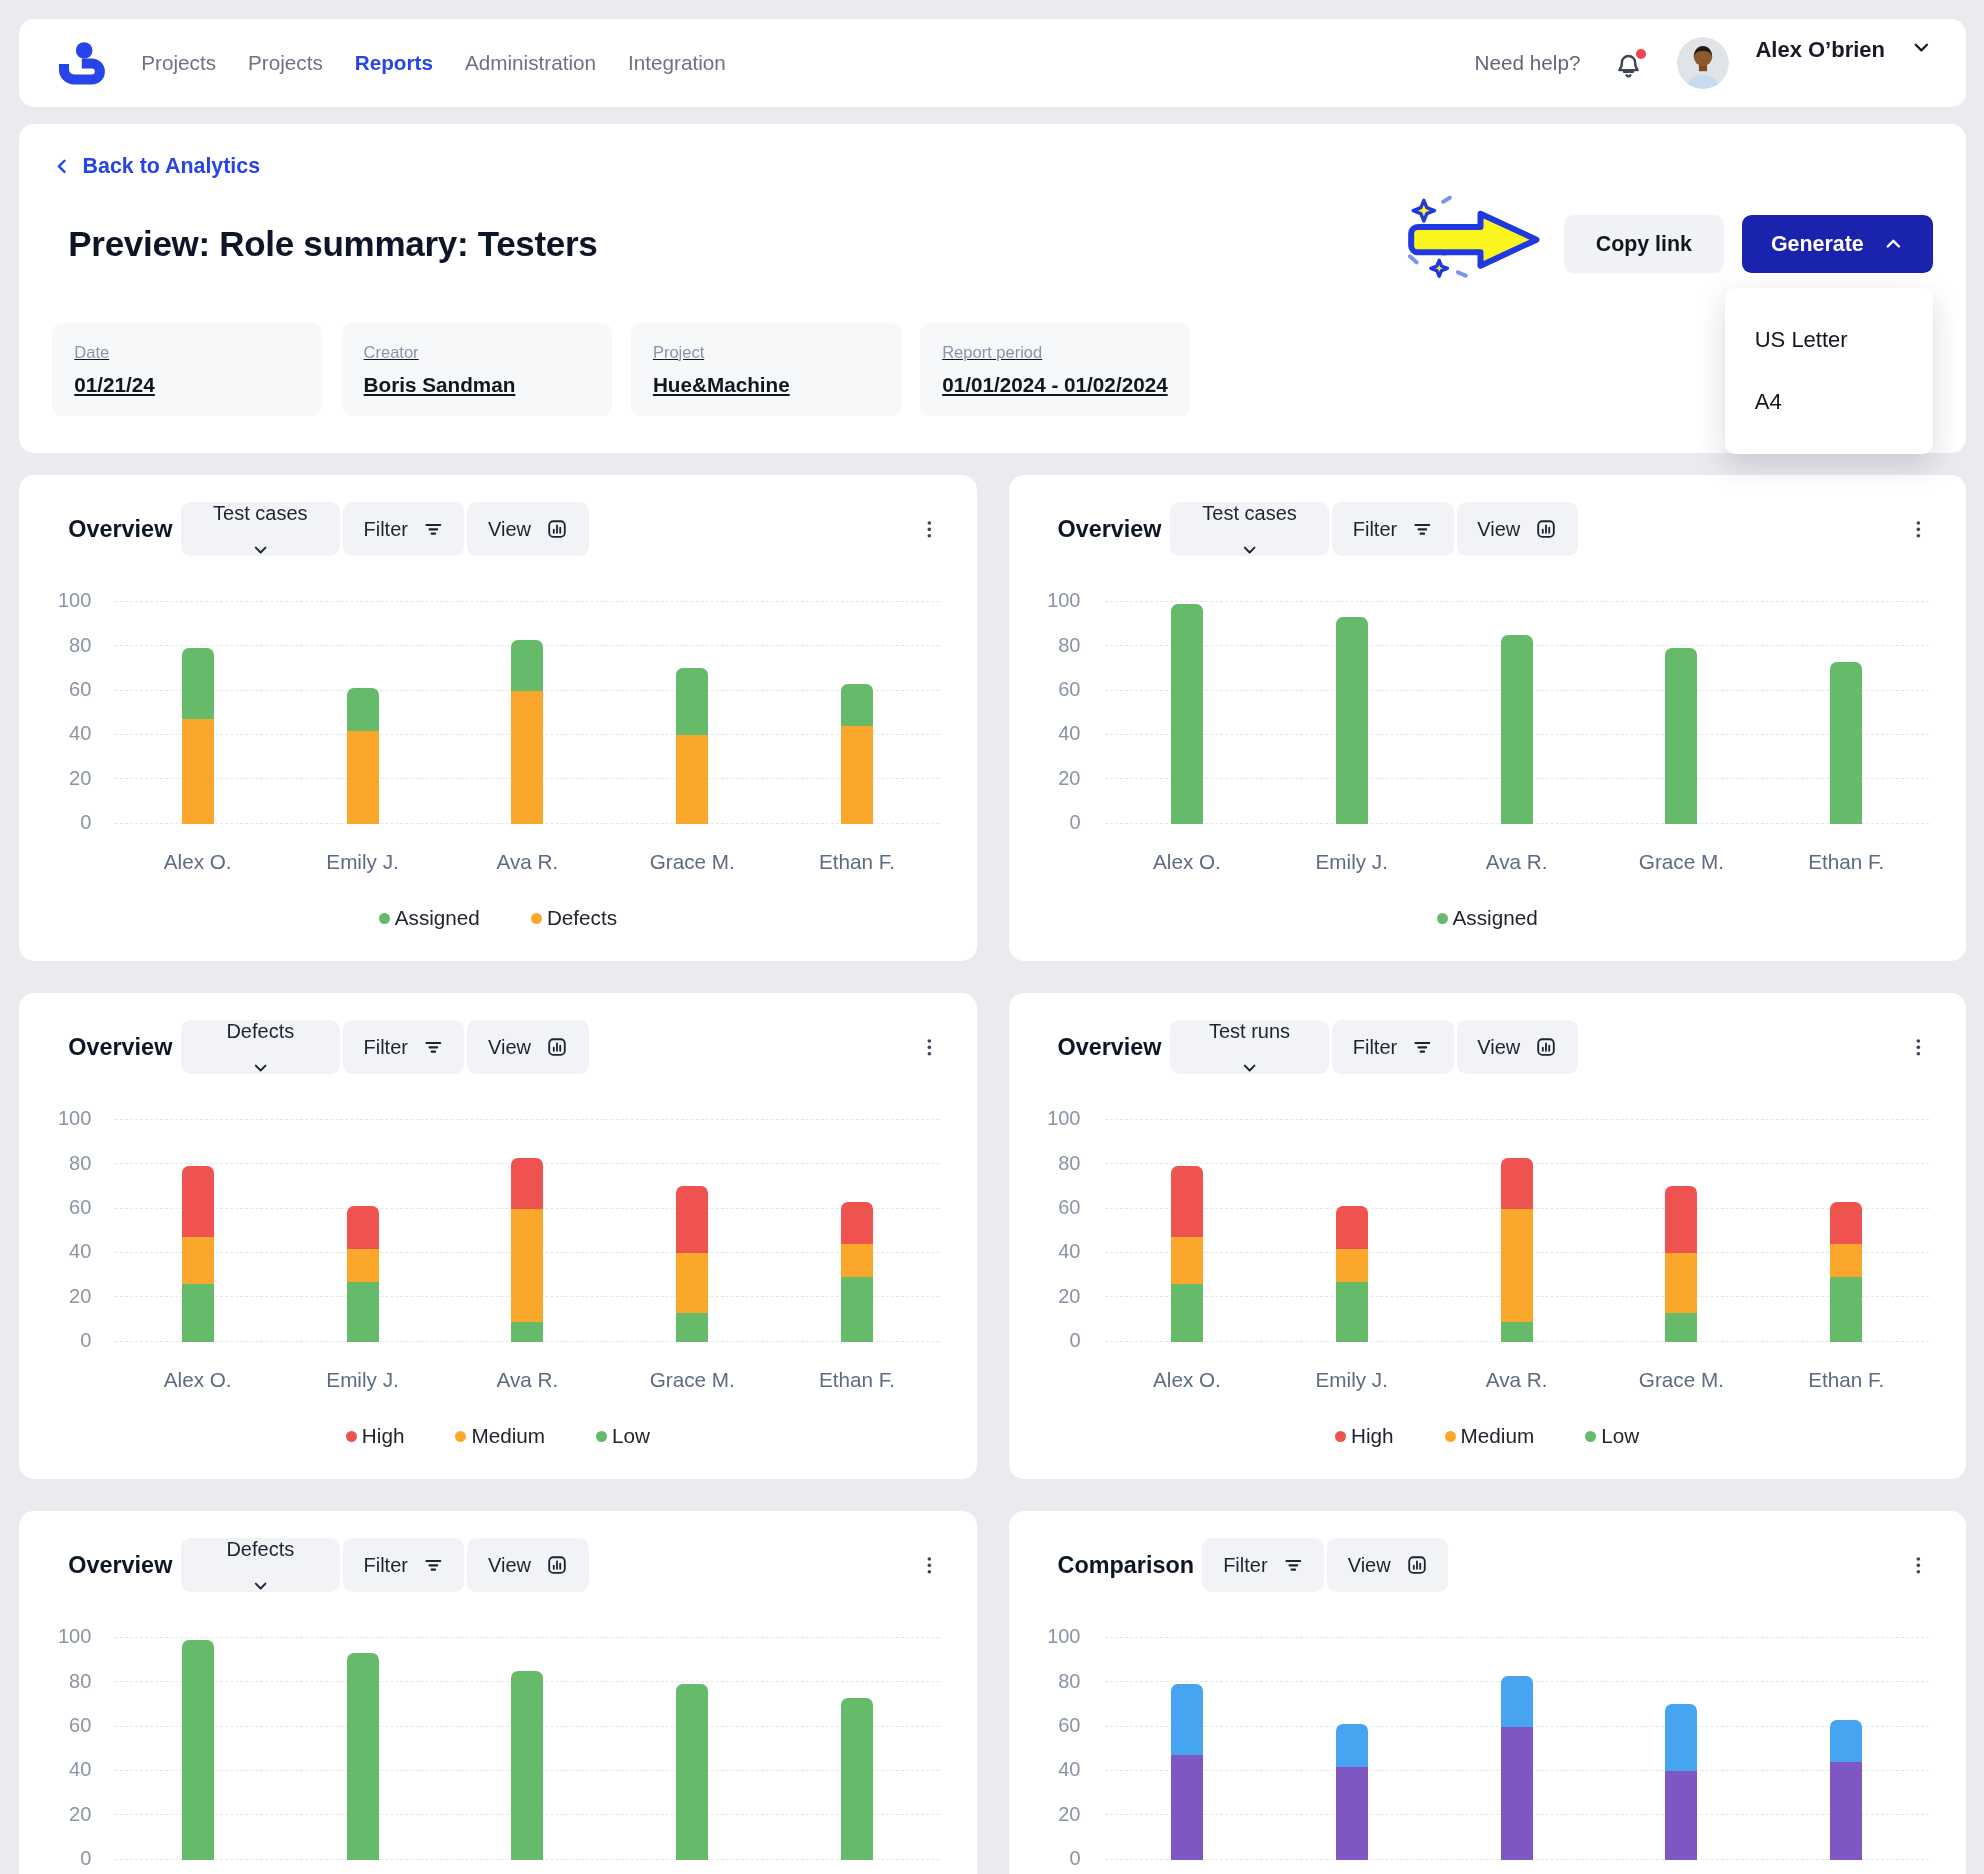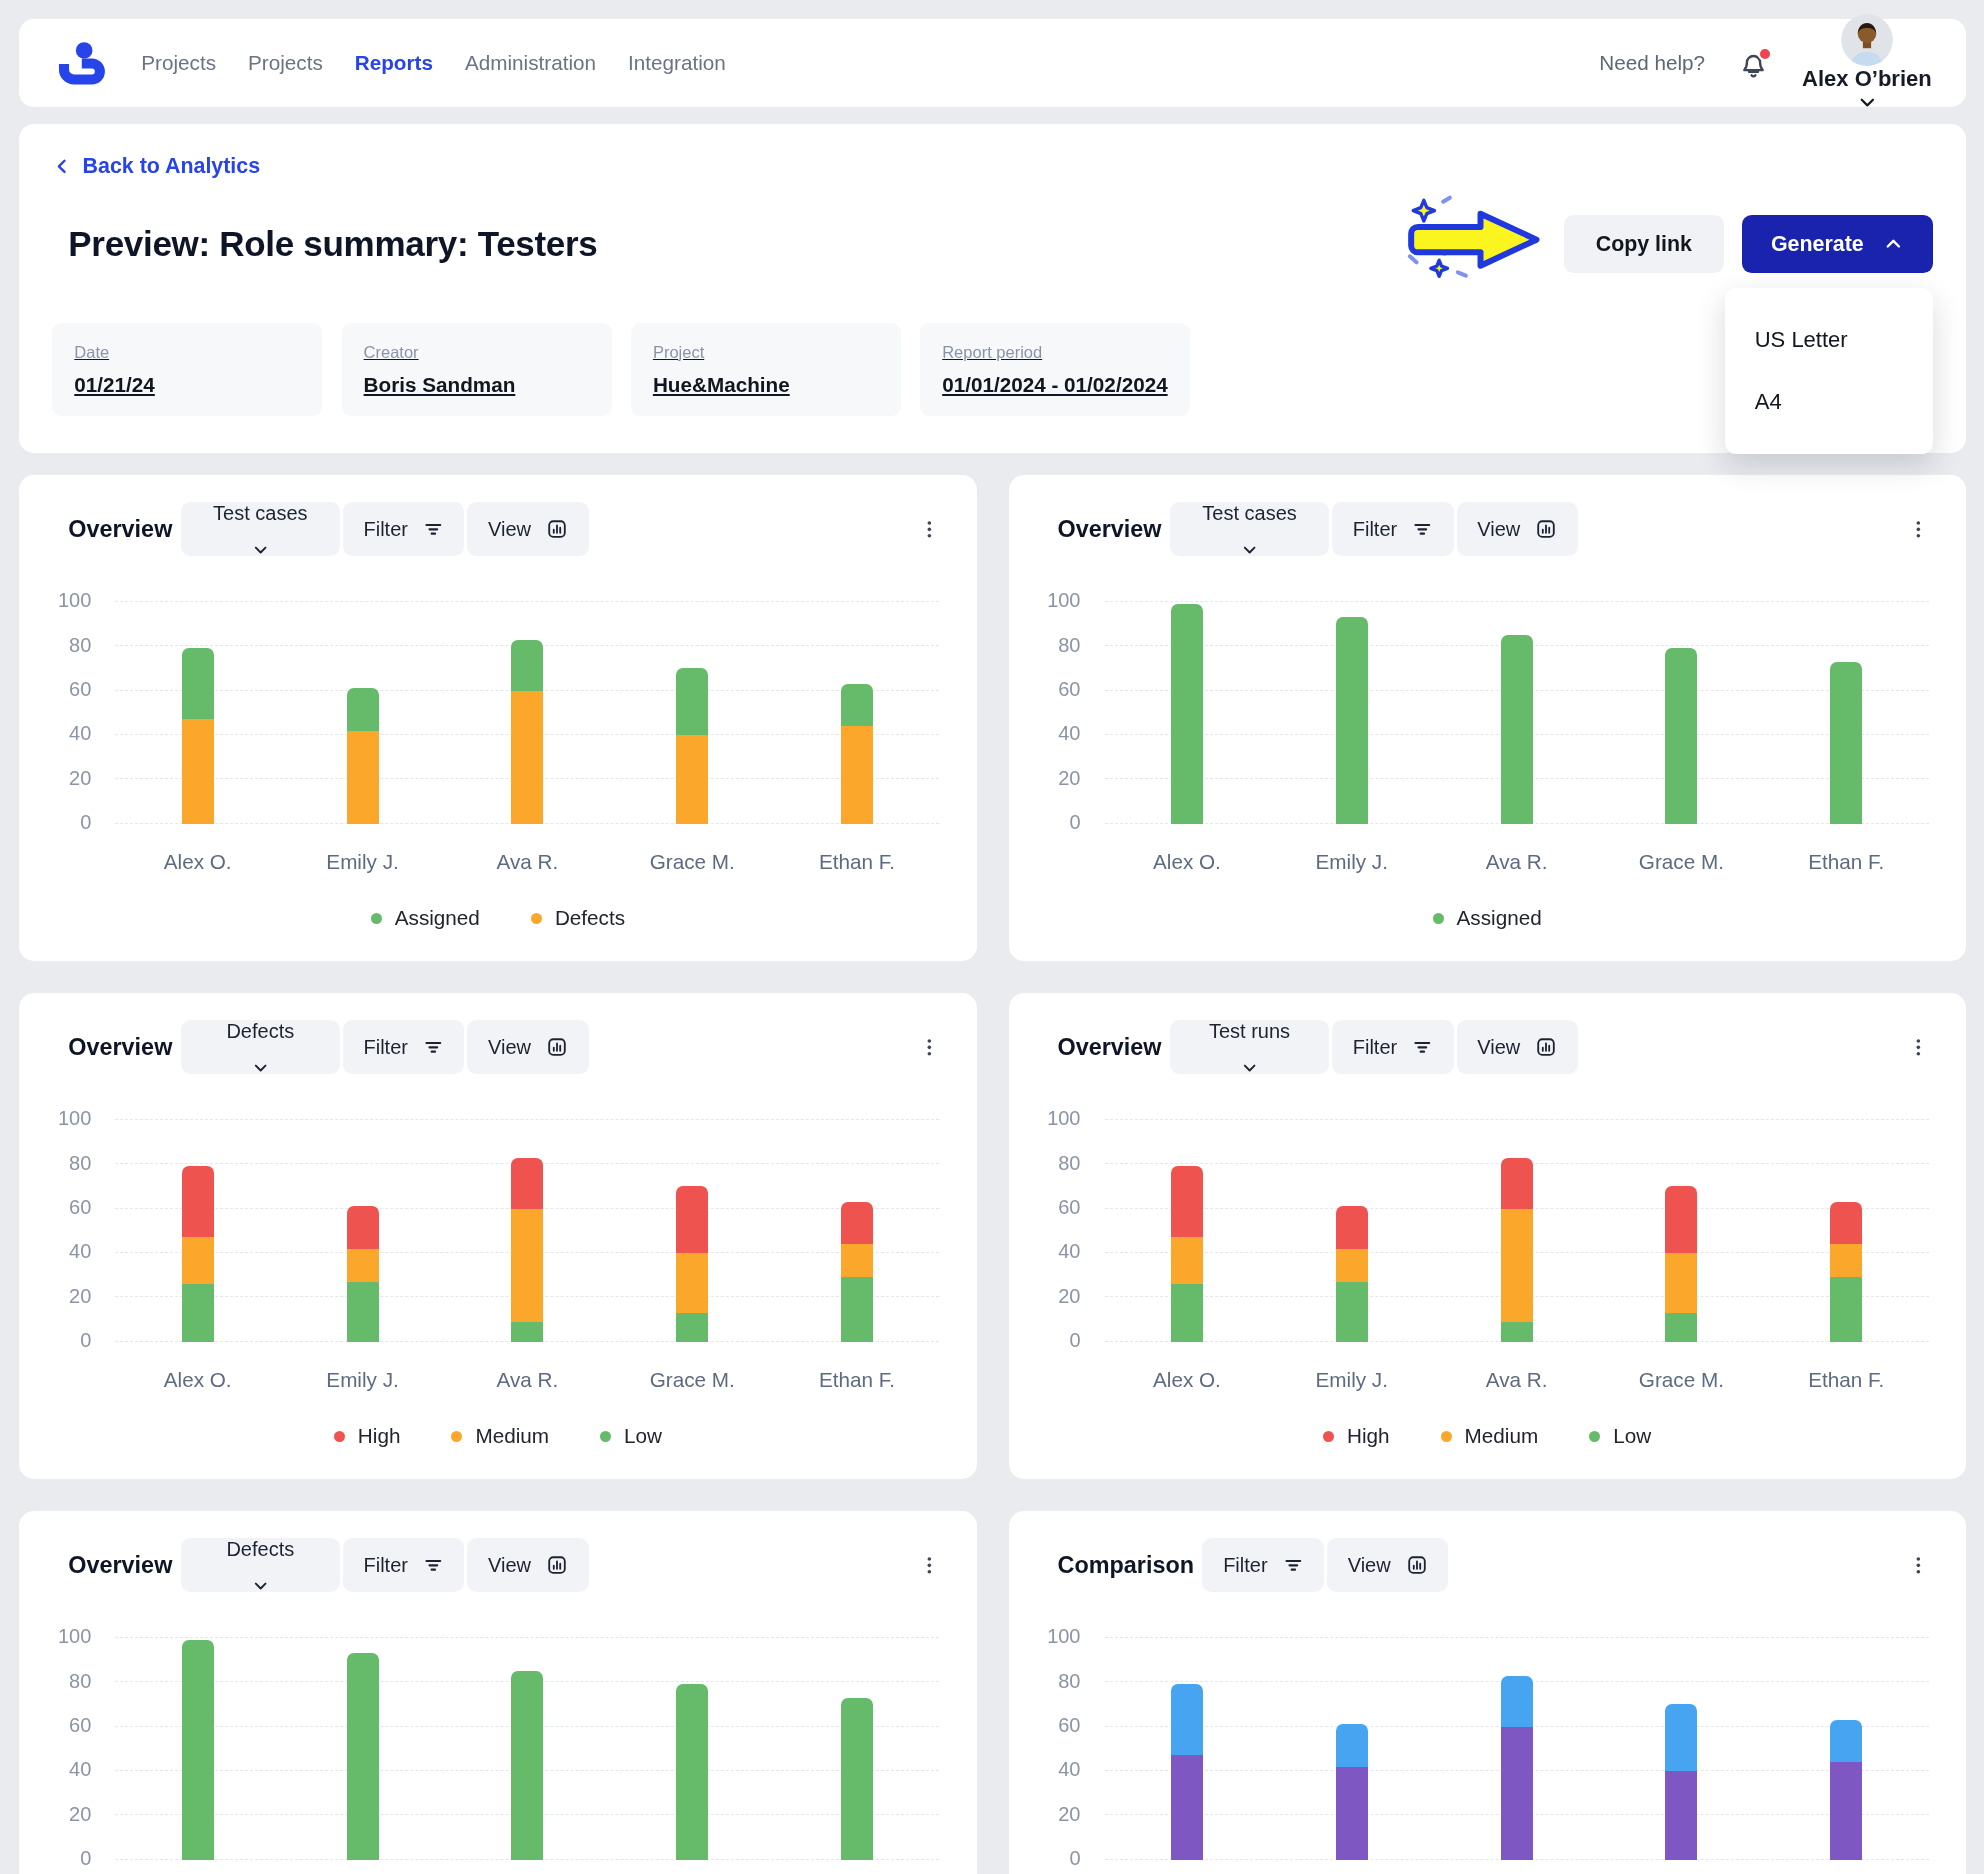--- a/index.html
+++ b/index.html
@@ -26,21 +26,21 @@
   
   .topnav{background:#fff;border-radius:15px;height:88px;display:flex;align-items:center;padding:0 34px;}
   .logo{display:flex;margin-right:34px;}
   .nav-items{display:flex;gap:32px;align-items:center;}
   .nav-item{font-size:20.7px;color:#6B7383;}
   .nav-item.active{color:var(--accent);font-weight:700;}
   .nav-right{margin-left:auto;display:flex;align-items:center;gap:32px;}
   .help{font-size:20.7px;color:#5E6775;}
   .bell{position:relative;display:flex;align-items:center;}
   .badge{position:absolute;top:0;right:-2.1px;width:13.8px;height:13.8px;border-radius:50%;background:var(--badge);border:2.8px solid #fff;}
-  .user{display:flex;align-items:center;gap:0;font-size:22px;font-weight:700;color:#161B26;background:none;flex-direction:column;}
+  .user{display:flex;gap:26px;font-size:22px;font-weight:700;color:#161B26;background:none;}
   .avatar{width:52px;height:52px;border-radius:50%;overflow:hidden;display:block;flex:none;}
 
   
   .header-card{background:#fff;border-radius:15px;margin-top:16.5px;padding:30px 33px 37px;position:relative;}
   .back{display:inline-flex;align-items:center;gap:9.6px;color:var(--accent);font-size:21.4px;font-weight:700;}
   .title-row{display:flex;align-items:center;justify-content:space-between;margin-top:26px;}
   h1{font-size:35px;font-weight:800;color:#0D1526;letter-spacing:-0.3px;}
   .actions{display:flex;align-items:center;gap:18px;}
   .arrow-doodle{display:flex;margin-right:0;margin-top:-9.6px;}
   .copy-btn{background:#F1F2F6;border-radius:9.6px;height:58px;padding:0 32px;font-size:21.4px;font-weight:700;color:#12161F;}
@@ -69,21 +69,21 @@
   .gridline{position:absolute;left:0;right:0;border-top:1.4px dashed #E3E6EB;}
   .ytick{position:absolute;left:-63px;width:39px;text-align:right;font-size:20px;color:#8A94A4;}
   .bars{position:absolute;left:0;right:0;top:0;bottom:0;display:flex;z-index:2;}
   .slot{flex:1;display:flex;justify-content:center;align-items:flex-end;height:100%;}
   .bar{width:32px;height:100%;display:flex;flex-direction:column-reverse;justify-content:flex-start;}
   .seg{width:100%;}
   .bar .seg:last-child{border-radius:6.9px 6.9px 0 0;}
   .cats{display:flex;margin:26px 4.1px 0 63px;}
   .cat{flex:1;text-align:center;font-size:20.7px;color:#5D6B80;}
   .legend{display:flex;justify-content:center;align-items:center;gap:51px;margin-top:32px;min-height:25px;}
-  .legend-item{display:flex;align-items:center;gap:13px;font-size:20.7px;color:#20242C;}
+  .legend-item{display:flex;align-items:center;gap:5px;font-size:20.7px;color:#20242C;}
   .ldot{width:11px;height:11px;border-radius:50%;flex:none;}
 </style>
 </head>
 <body>
 
 <div class="frame">
 
   <header class="topnav">
     <a class="logo">
       <svg width="54" height="51" viewBox="0 0 90 86">

